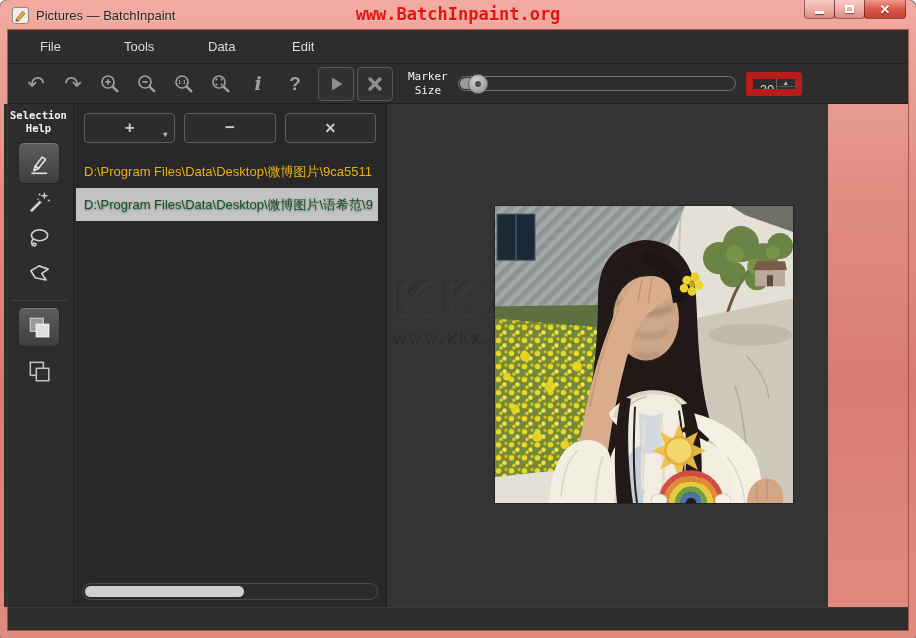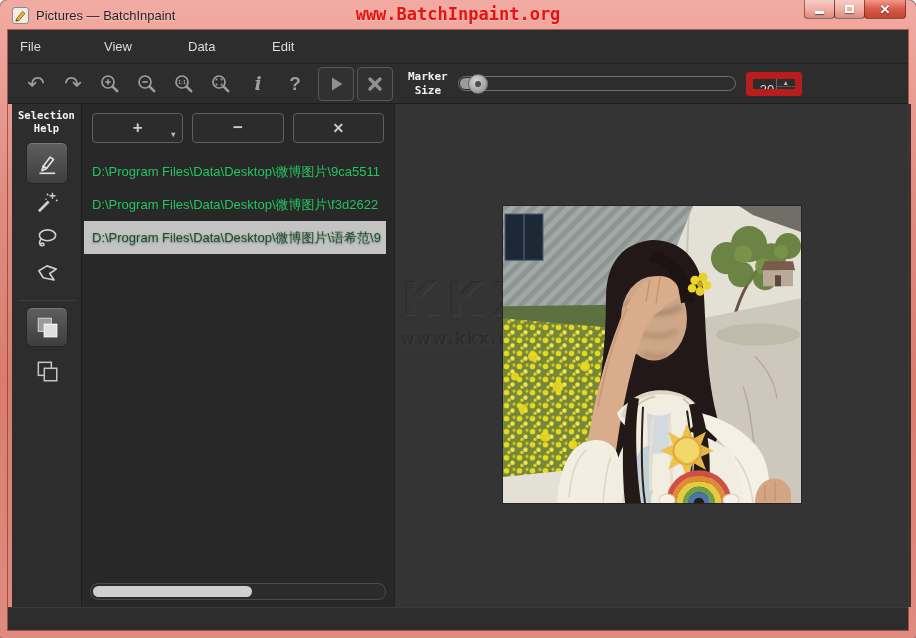--- a/index.html
+++ b/index.html
@@ -32,62 +32,62 @@
   .glyph-min{ display:block; width:9px; height:3px; background:#fff; box-shadow:0 1px 1px rgba(80,20,10,.7); margin-top:6px; }
   .glyph-max{ display:block; width:9px; height:8px; border:2px solid #fff; box-shadow:0 1px 1px rgba(80,20,10,.5); }
   .glyph-close{ font-size:13px; font-weight:bold; }
 
   
   .menubar{
     position:absolute; left:8px; top:30px; width:900px; height:34px;
     background:#2d2d2d; border-bottom:1px solid #212121;
     display:flex; align-items:center; color:#dcdcdc; font-size:13px; z-index:2;
   }
-  .menu-item{ width:84px; padding-left:12px; cursor:default; }
+  .menu-item{ width:84px; padding-left:32px; cursor:default; }
 
   .toolbar{
     position:absolute; left:8px; top:64px; width:900px; height:40px;
     background:#2d2d2d; border-bottom:1px solid #1e1e1e;
     display:flex; align-items:center; padding-left:14px; z-index:2;
   }
   .tb-icon{ width:28px; height:30px; display:flex; align-items:center; justify-content:center; margin-right:9px; color:#9e9e9e; }
   .tb-icon svg{ display:block; }
   .uni-ic{ font-size:21px; line-height:1; color:#9e9e9e; }
   .tb-btn{ width:36px; height:34px; border:1px solid #585858; border-radius:4px; display:flex; align-items:center; justify-content:center; margin-right:3px; background:rgba(255,255,255,.02); }
-  .marker-label{ margin-left:12px; margin-right:10px; font-family:"DejaVu Sans Mono", monospace; font-weight:bold; font-size:11px; line-height:1.25; color:#f2f2f2; text-align:center; }
+  .marker-label{ margin-left:12px; margin-right:10px; font-family:"DejaVu Sans Mono", monospace; font-weight:normal; font-size:11px; line-height:1.25; color:#f2f2f2; text-align:center; }
   .slider{ position:relative; width:278px; height:18px; }
   .slider-track{ position:absolute; left:0; right:0; top:1px; height:15px; border:1px solid #707070; border-radius:8px; }
   .slider-fill{ position:absolute; left:2px; top:3px; width:28px; height:11px; background:#9a9a9a; border-radius:6px; }
   .slider-knob{ position:absolute; left:10px; top:-1px; width:20px; height:20px; border-radius:50%;
     background:radial-gradient(circle at 40% 35%, #d6d6d6, #9c9c9c 70%, #7e7e7e); border:1px solid #666; }
   .slider-knob::after{ content:""; position:absolute; left:6px; top:6px; width:6px; height:6px; border-radius:50%; background:#4e4e4e; }
   .spinbox{ margin-left:10px; width:56px; height:24px; border:7px solid #b91c1c; border-radius:3px; display:flex; overflow:hidden; }
   .spin-value{ flex:1; font-size:13px; color:#dcdcdc; padding-left:7px; line-height:22px; }
   .spin-arrows{ width:19px; border-left:1px solid #6a6a6a; display:flex; flex-direction:column; }
   .spin-up,.spin-down{ flex:1; display:flex; align-items:center; justify-content:center; font-size:6.5px; color:#c0c0c0; }
   .spin-up{ border-bottom:1px solid #555; }
 
   
-  .body-row{ position:absolute; left:12px; top:104px; width:899px; height:503px; display:flex; z-index:2; }
+  .body-row{ position:absolute; left:4px; top:104px; width:824px; height:503px; display:flex; z-index:2; }
 
   .sidebar{ width:70px; background:#2d2d2d; border-right:1px solid #1e1e1e; display:flex; flex-direction:column; align-items:center; }
   .sidebar-title{ margin-top:5px; font-family:"DejaVu Sans Mono", monospace; font-weight:bold; font-size:10.5px; line-height:1.2; color:#f2f2f2; text-align:center; }
   .tool{ width:38px; height:36px; display:flex; align-items:center; justify-content:center; }
   .tool.first{ margin-top:8px; height:42px; width:42px; }
   .tool.selected{ background:linear-gradient(#5e5e5e,#3e3e3e); border:1px solid #262626; border-radius:6px; box-shadow:inset 0 1px 0 rgba(255,255,255,.18); }
   .tool svg{ display:block; }
   .tool-divider{ width:56px; border-top:1px solid #404040; margin:8px 0 6px 0; }
   .tool.big{ width:42px; height:40px; margin-bottom:4px; }
 
   .file-panel{ width:313px; background:#282828; border-right:1px solid #1e1e1e; position:relative; }
   .fp-buttons{ display:flex; gap:9px; padding:9px 10px 6px 10px; }
   .fp-btn{ flex:1; height:30px; border:1px solid #5f5f5f; border-radius:4px; color:#cdcdcd; font-size:17px; font-weight:bold; display:flex; align-items:center; justify-content:center; position:relative; background:rgba(255,255,255,.02); }
   .fp-caret{ position:absolute; right:7px; bottom:3px; font-size:8px; color:#b8b8b8; }
   .fp-rows{ margin-top:6px; }
-  .fp-row{ height:33px; line-height:33px; margin:0 8px 0 2px; padding-left:8px; font-size:13px; color:#22c55e; white-space:nowrap; overflow:hidden; }
+  .fp-row{ height:33px; line-height:33px; margin:0 8px 0 2px; padding-left:8px; font-size:13px; color:#eab308; white-space:nowrap; overflow:hidden; }
   .fp-row.selected{ background:#c3c3c3; color:#14532d; text-shadow:0 1px 2px rgba(105,105,105,.95); }
   .fp-scrollbar{ position:absolute; left:8px; right:8px; bottom:7px; height:17px; border:1px solid #4c4c4c; border-radius:8px; background:#2b2b2b; }
   .fp-thumb{ position:absolute; left:2px; top:2px; bottom:2px; width:54%; background:#cfcfcf; border-radius:7px; }
 
   .canvas{ flex:1; background:#343434; position:relative; overflow:hidden; }
   .watermark{ position:absolute; left:6px; top:168px; width:320px; pointer-events:none; }
   .wm-big{ font-family:"DejaVu Sans", sans-serif; font-weight:bold; font-size:46px; letter-spacing:10px; color:rgba(0,0,0,.16); text-shadow:1px 1px 0 rgba(255,255,255,.05); }
   .wm-url{ margin-top:4px; font-family:"DejaVu Sans", sans-serif; font-weight:bold; font-size:15px; letter-spacing:2px; color:rgba(0,0,0,.20); text-shadow:1px 1px 0 rgba(255,255,255,.04); }
   .photo{ position:absolute; left:108px; top:102px; width:298px; height:297px; outline:1px solid #242424; }
   .photo svg{ display:block; }
@@ -116,21 +116,21 @@
           <span class="glyph-max"></span>
         </div>
       <div class="win-btn close">
           <span class="glyph-close">✕</span>
         </div>
     </div>
   </div>
 
   <div class="menubar">
     <span class="menu-item">File</span>
-    <span class="menu-item">View</span>
+    <span class="menu-item">Tools</span>
     <span class="menu-item">Data</span>
     <span class="menu-item">Edit</span>
   </div>
 
   <div class="toolbar">
     <div class="tb-icon">
         <span class="uni-ic">↶</span>
       </div>
     <div class="tb-icon">
         <span class="uni-ic">↷</span>
@@ -266,21 +266,20 @@
         <div class="fp-btn">
           <span>−</span>
         </div>
         <div class="fp-btn">
           <span style="font-size:14px;">✕</span>
         </div>
       </div>
 
       <div class="fp-rows">
         <div class="fp-row">D:\Program Files\Data\Desktop\微博图片\9ca5511</div>
-        <div class="fp-row">D:\Program Files\Data\Desktop\微博图片\f3d2622</div>
         <div class="fp-row selected">D:\Program Files\Data\Desktop\微博图片\语希范\9</div>
       </div>
 
       <div class="fp-scrollbar">
         <div class="fp-thumb"></div>
       </div>
     </div>
 
     <div class="canvas">
       <div class="watermark">

